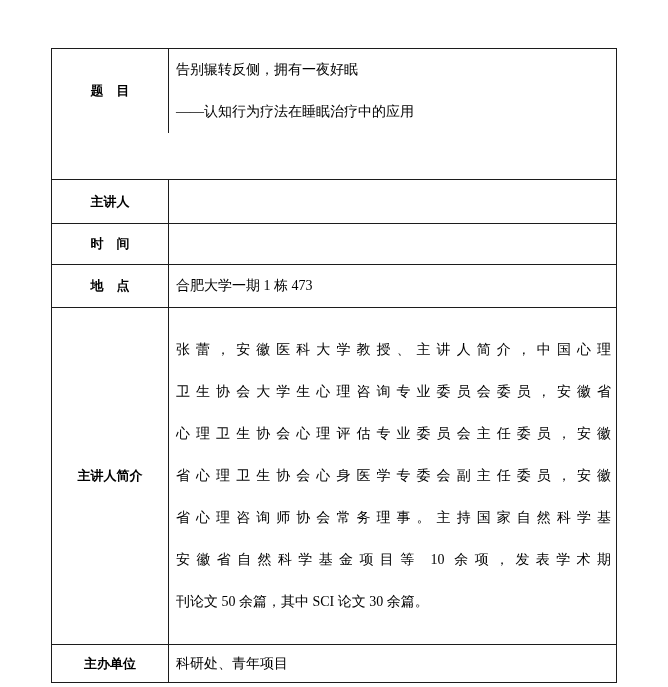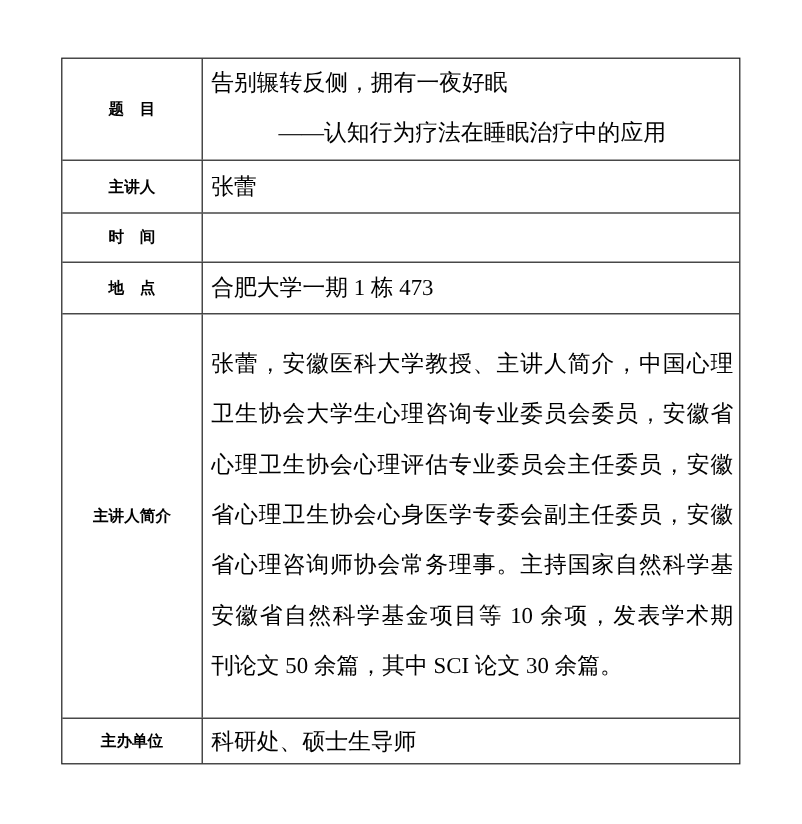--- a/index.html
+++ b/index.html
@@ -25,21 +25,21 @@
     background: #ffffff;
   }
   .row {
     display: flex;
     box-sizing: border-box;
   }
   .row + .row {
     border-top: 1.5px solid #1c1c1c;
   }
   .r-title   { height: 84px; }
-  .r-speaker { height: 44px; }
+  .r-speaker { height: 44px; margin-top: 46px; }
   .r-time    { height: 41px; }
   .r-place   { height: 43px; justify-content: flex-end; }
   .r-bio     { height: 337px; }
   .r-org     { height: 38px; }
 
   .cell-label {
     flex: 0 0 117px;
     width: 117px;
     box-sizing: border-box;
     border-right: 1.5px solid #1c1c1c;
@@ -54,52 +54,51 @@
   }
   .cell-value {
     flex: 1 1 auto;
     min-width: 0;
     box-sizing: border-box;
     padding: 0 5px 0 7px;
     display: flex;
     flex-direction: column;
     justify-content: center;
     font-family: "Liberation Serif", serif;
-    font-size: 19px;
+    font-size: 14px;
   }
   .vline {
     height: 42px;
     line-height: 42px;
     white-space: nowrap;
   }
   .just {
     text-align: justify;
     text-align-last: justify;
     text-justify: inter-character;
   }
   .align-right {
-    text-align: center;
+    text-align: left;
   }
 </style>
 </head>
 <body>
 
 <div class="doc-table">
 
   <div class="row r-title">
     <div class="cell-label">题　目</div>
     <div class="cell-value">
       <div class="vline">告别辗转反侧，拥有一夜好眠</div>
       <div class="vline align-right">——认知行为疗法在睡眠治疗中的应用</div>
     </div>
   </div>
 
   <div class="row r-speaker">
     <div class="cell-label">主讲人</div>
-    <div class="cell-value">张蕾</div>
   </div>
 
   <div class="row r-time">
     <div class="cell-label">时　间</div>
   </div>
 
   <div class="row r-place">
     <div class="cell-label">地　点</div>
     <div class="cell-value">合肥大学一期 1 栋 473</div>
   </div>
@@ -112,16 +111,16 @@
       <div class="vline just">心理卫生协会心理评估专业委员会主任委员，安徽</div>
       <div class="vline just">省心理卫生协会心身医学专委会副主任委员，安徽</div>
       <div class="vline just">省心理咨询师协会常务理事。主持国家自然科学基</div>
       <div class="vline just">安徽省自然科学基金项目等 10 余项，发表学术期</div>
       <div class="vline">刊论文 50 余篇，其中 SCI 论文 30 余篇。</div>
     </div>
   </div>
 
   <div class="row r-org">
     <div class="cell-label">主办单位</div>
-    <div class="cell-value">科研处、硕士生导师</div>
+    <div class="cell-value">科研处、青年项目</div>
   </div>
 
 </div>
 
 </body></html>

